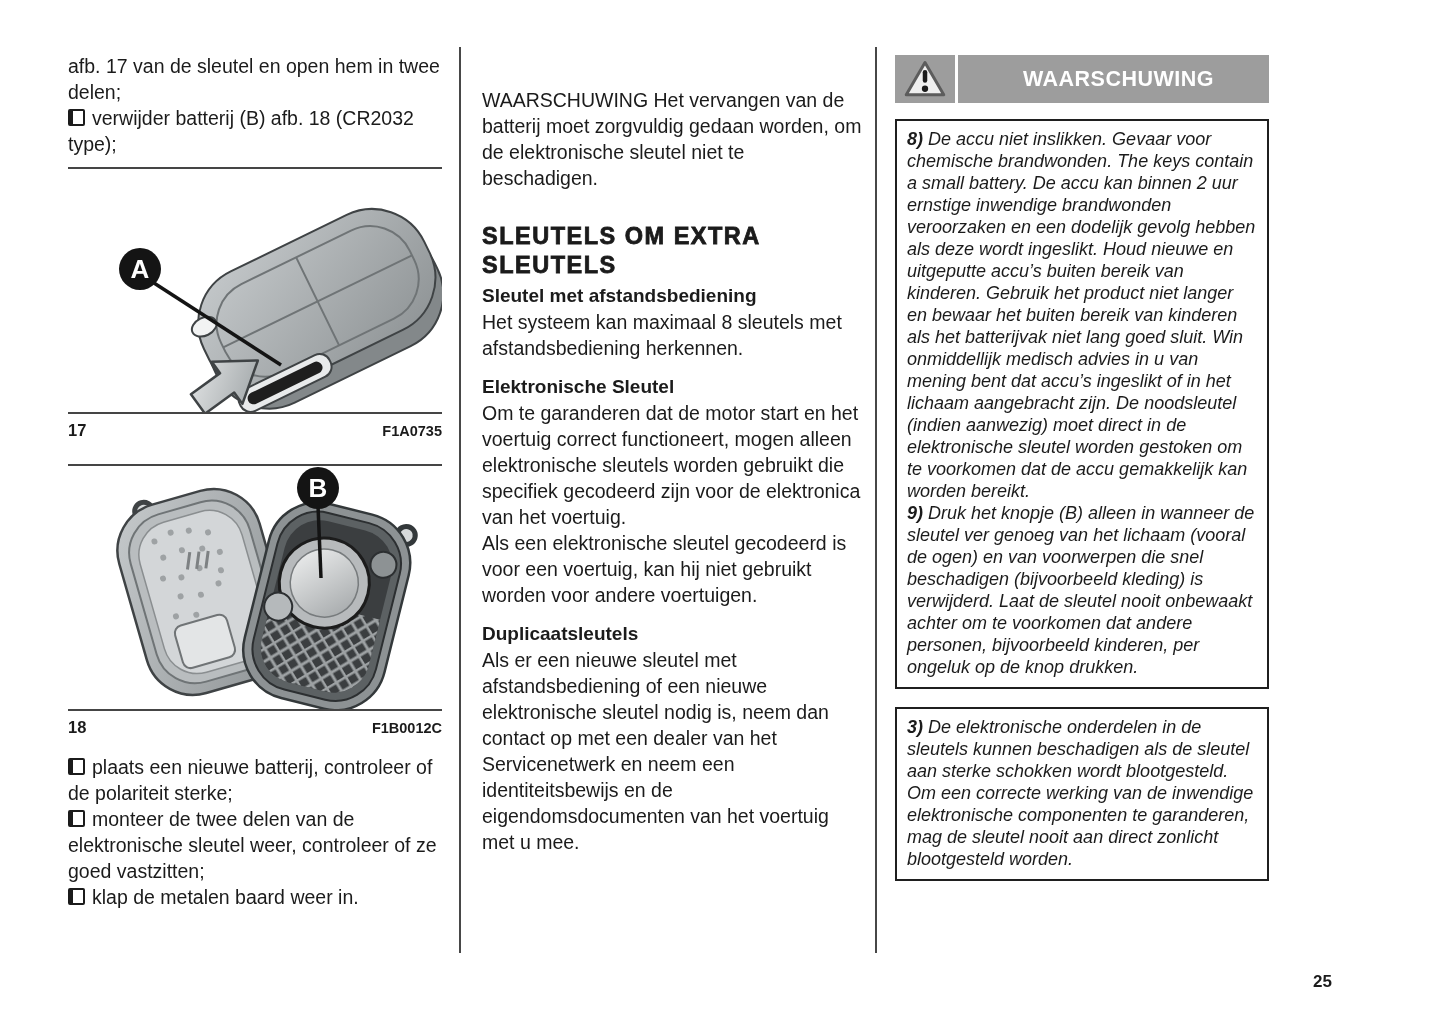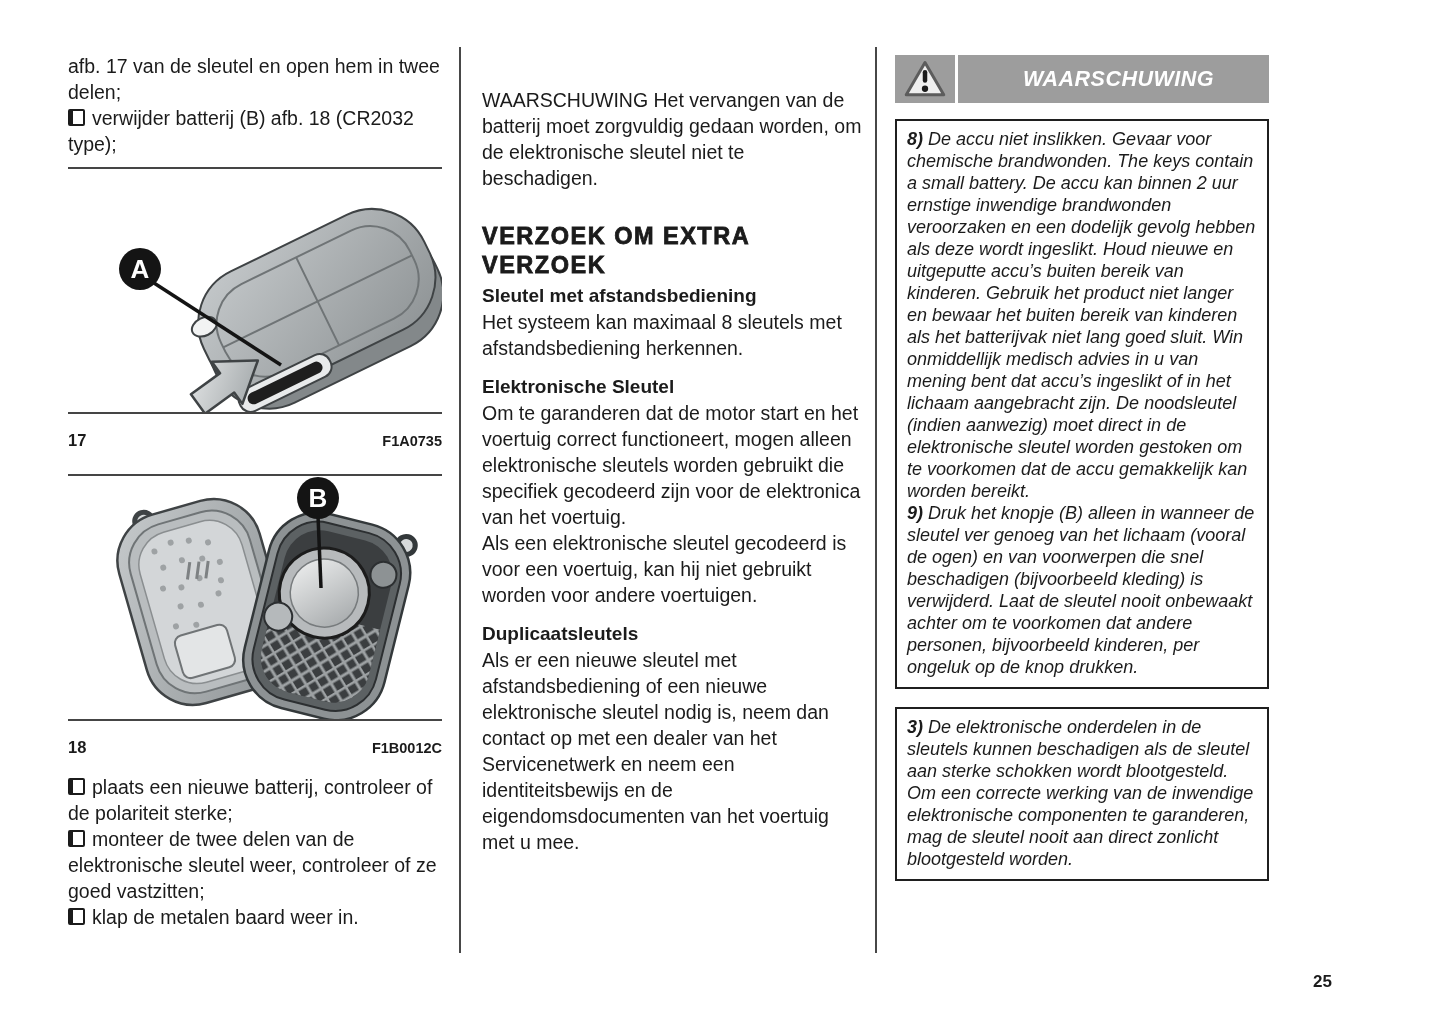--- a/index.html
+++ b/index.html
@@ -21,38 +21,38 @@
   p.body{font-size:19.5px;line-height:26px;margin:0;}
   .sq{
     display:inline-block;width:10px;height:13px;
     border:2px solid #1b1b1b;border-left-width:5px;border-radius:2px;
     margin-right:7px;vertical-align:-1px;
   }
 
   .figure{margin-top:10px;border-top:2px solid #454545;border-bottom:2px solid #454545;}
   .figure svg{display:block;}
   .fig2{margin-top:24px;}
-  .figcap{display:flex;justify-content:space-between;align-items:baseline;padding-top:17px;gap:17px;}
+  .figcap{display:flex;justify-content:space-between;align-items:baseline;padding-top:7px;gap:17px;}
   .figcap .num{font-size:16.5px;font-weight:700;}
   .figcap .code{font-size:14.5px;font-weight:700;}
   .bullets{margin-top:17px;}
 
   h2.section{
     font-size:23.5px;line-height:29px;font-weight:700;letter-spacing:1.5px;
     margin:31px 0 0;-webkit-text-stroke:0.8px #1b1b1b;
   }
   h3.sub{font-size:19px;line-height:27px;margin:12px 0 0;}
   h3.first{margin-top:2px;}
 
   .hdr{display:flex;height:48px;}
   .hdr-icon{width:60px;background:#9d9d9d;display:flex;align-items:center;justify-content:center;}
   .hdr-gap{width:3px;background:#ffffff;}
   .hdr-title{
     flex:1;background:#9d9d9d;color:#ffffff;
-    font-style:italic;font-weight:700;font-size:21.5px;letter-spacing:0.5px;
+    font-weight:700;font-size:21.5px;letter-spacing:0.5px;
     display:flex;align-items:center;justify-content:center;padding-left:10px;
   }
   .hdr2{margin-top:14px;}
   .wbox{
     border:2.5px solid #1f1f1f;margin-top:16px;
     padding:7px 10px 9px;font-style:italic;font-size:18px;line-height:22px;
   }
   .wbox p{margin:0;}
   .wbox b{font-style:italic;}
   .wbox2{margin-top:18px;}
@@ -178,21 +178,21 @@
 
     <div class="bullets">
       <p class="body"><span class="sq"></span><span>plaats een nieuwe batterij, controleer of de polariteit sterke;</span></p>
       <p class="body"><span class="sq"></span><span>monteer de twee delen van de elektronische sleutel weer, controleer of ze goed vastzitten;</span></p>
       <p class="body"><span class="sq"></span><span>klap de metalen baard weer in.</span></p>
     </div>
   </section>
 
   <section class="col" id="col-mid">
     <p class="body">WAARSCHUWING Het vervangen van de batterij moet zorgvuldig gedaan worden, om de elektronische sleutel niet te beschadigen.</p>
-    <h2 class="section">VERZOEK OM EXTRA VERZOEK</h2>
+    <h2 class="section">SLEUTELS OM EXTRA SLEUTELS</h2>
 
     <h3 class="sub first">Sleutel met afstandsbediening</h3>
     <p class="body">Het systeem kan maximaal 8 sleutels met afstandsbediening herkennen.</p>
 
     <h3 class="sub">Elektronische Sleutel</h3>
     <p class="body">Om te garanderen dat de motor start en het voertuig correct functioneert, mogen alleen elektronische sleutels worden gebruikt die specifiek gecodeerd zijn voor de elektronica van het voertuig.</p>
     <p class="body">Als een elektronische sleutel gecodeerd is voor een voertuig, kan hij niet gebruikt worden voor andere voertuigen.</p>
 
     <h3 class="sub">Duplicaatsleutels</h3>
     <p class="body">Als er een nieuwe sleutel met afstandsbediening of een nieuwe elektronische sleutel nodig is, neem dan contact op met een dealer van het Servicenetwerk en neem een identiteitsbewijs en de eigendomsdocumenten van het voertuig met u mee.</p>

